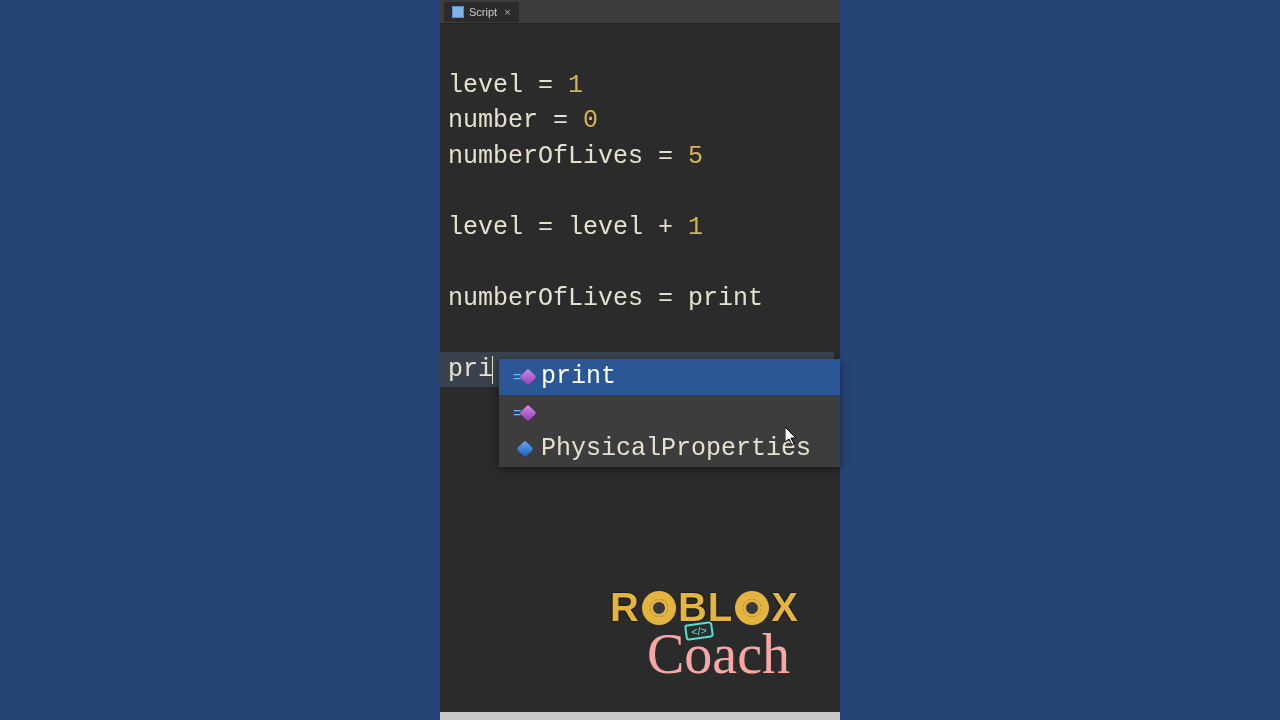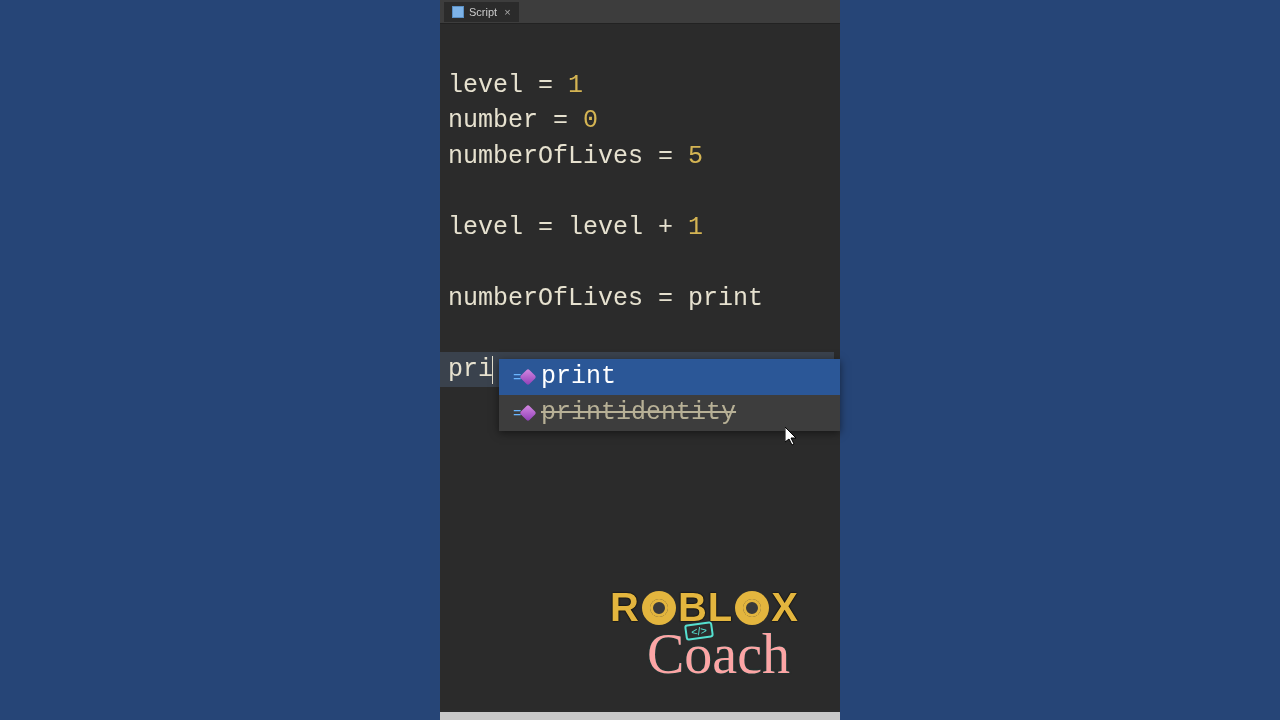--- a/index.html
+++ b/index.html
@@ -257,21 +257,26 @@
   <div class="ac-item selected">
     <span class="ac-icon ac-icon-func">
         <span class="cube"></span>
       </span>
     <span class="ac-text">print</span>
   </div>
   <div class="ac-item deprecated">
     <span class="ac-icon ac-icon-func">
         <span class="cube"></span>
       </span>
-    <span class="ac-text">printidentity</span>
+  </div>
+  <div class="ac-item">
+    <span class="ac-icon ac-icon-class">
+        <span class="cube"></span>
+      </span>
+    <span class="ac-text">PhysicalProperties</span>
   </div>
 </div>
 
 <div class="mouse-cursor">
   <svg width="16" height="20" viewBox="0 0 16 20">
     <path d="M0 0 L0 15 L4 12 L7 18 L9 17 L6 11 L11 11 Z" fill="#fff" stroke="#000" stroke-width="1"></path>
   </svg>
 </div>
 
 <div class="brand">

